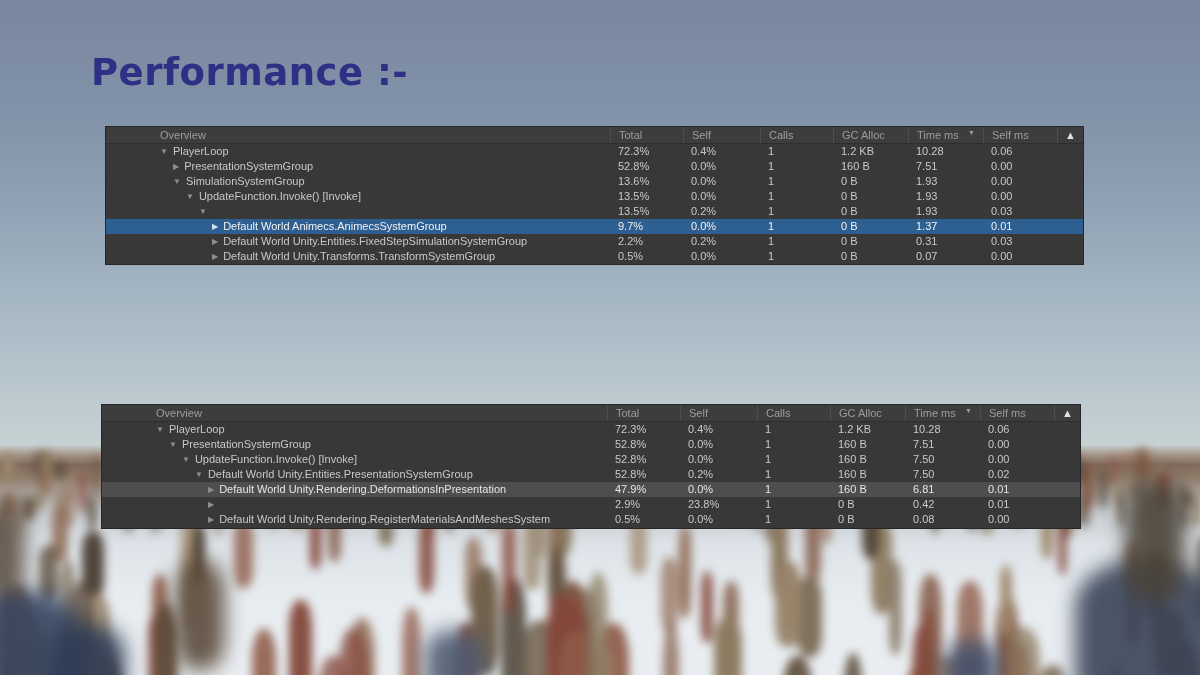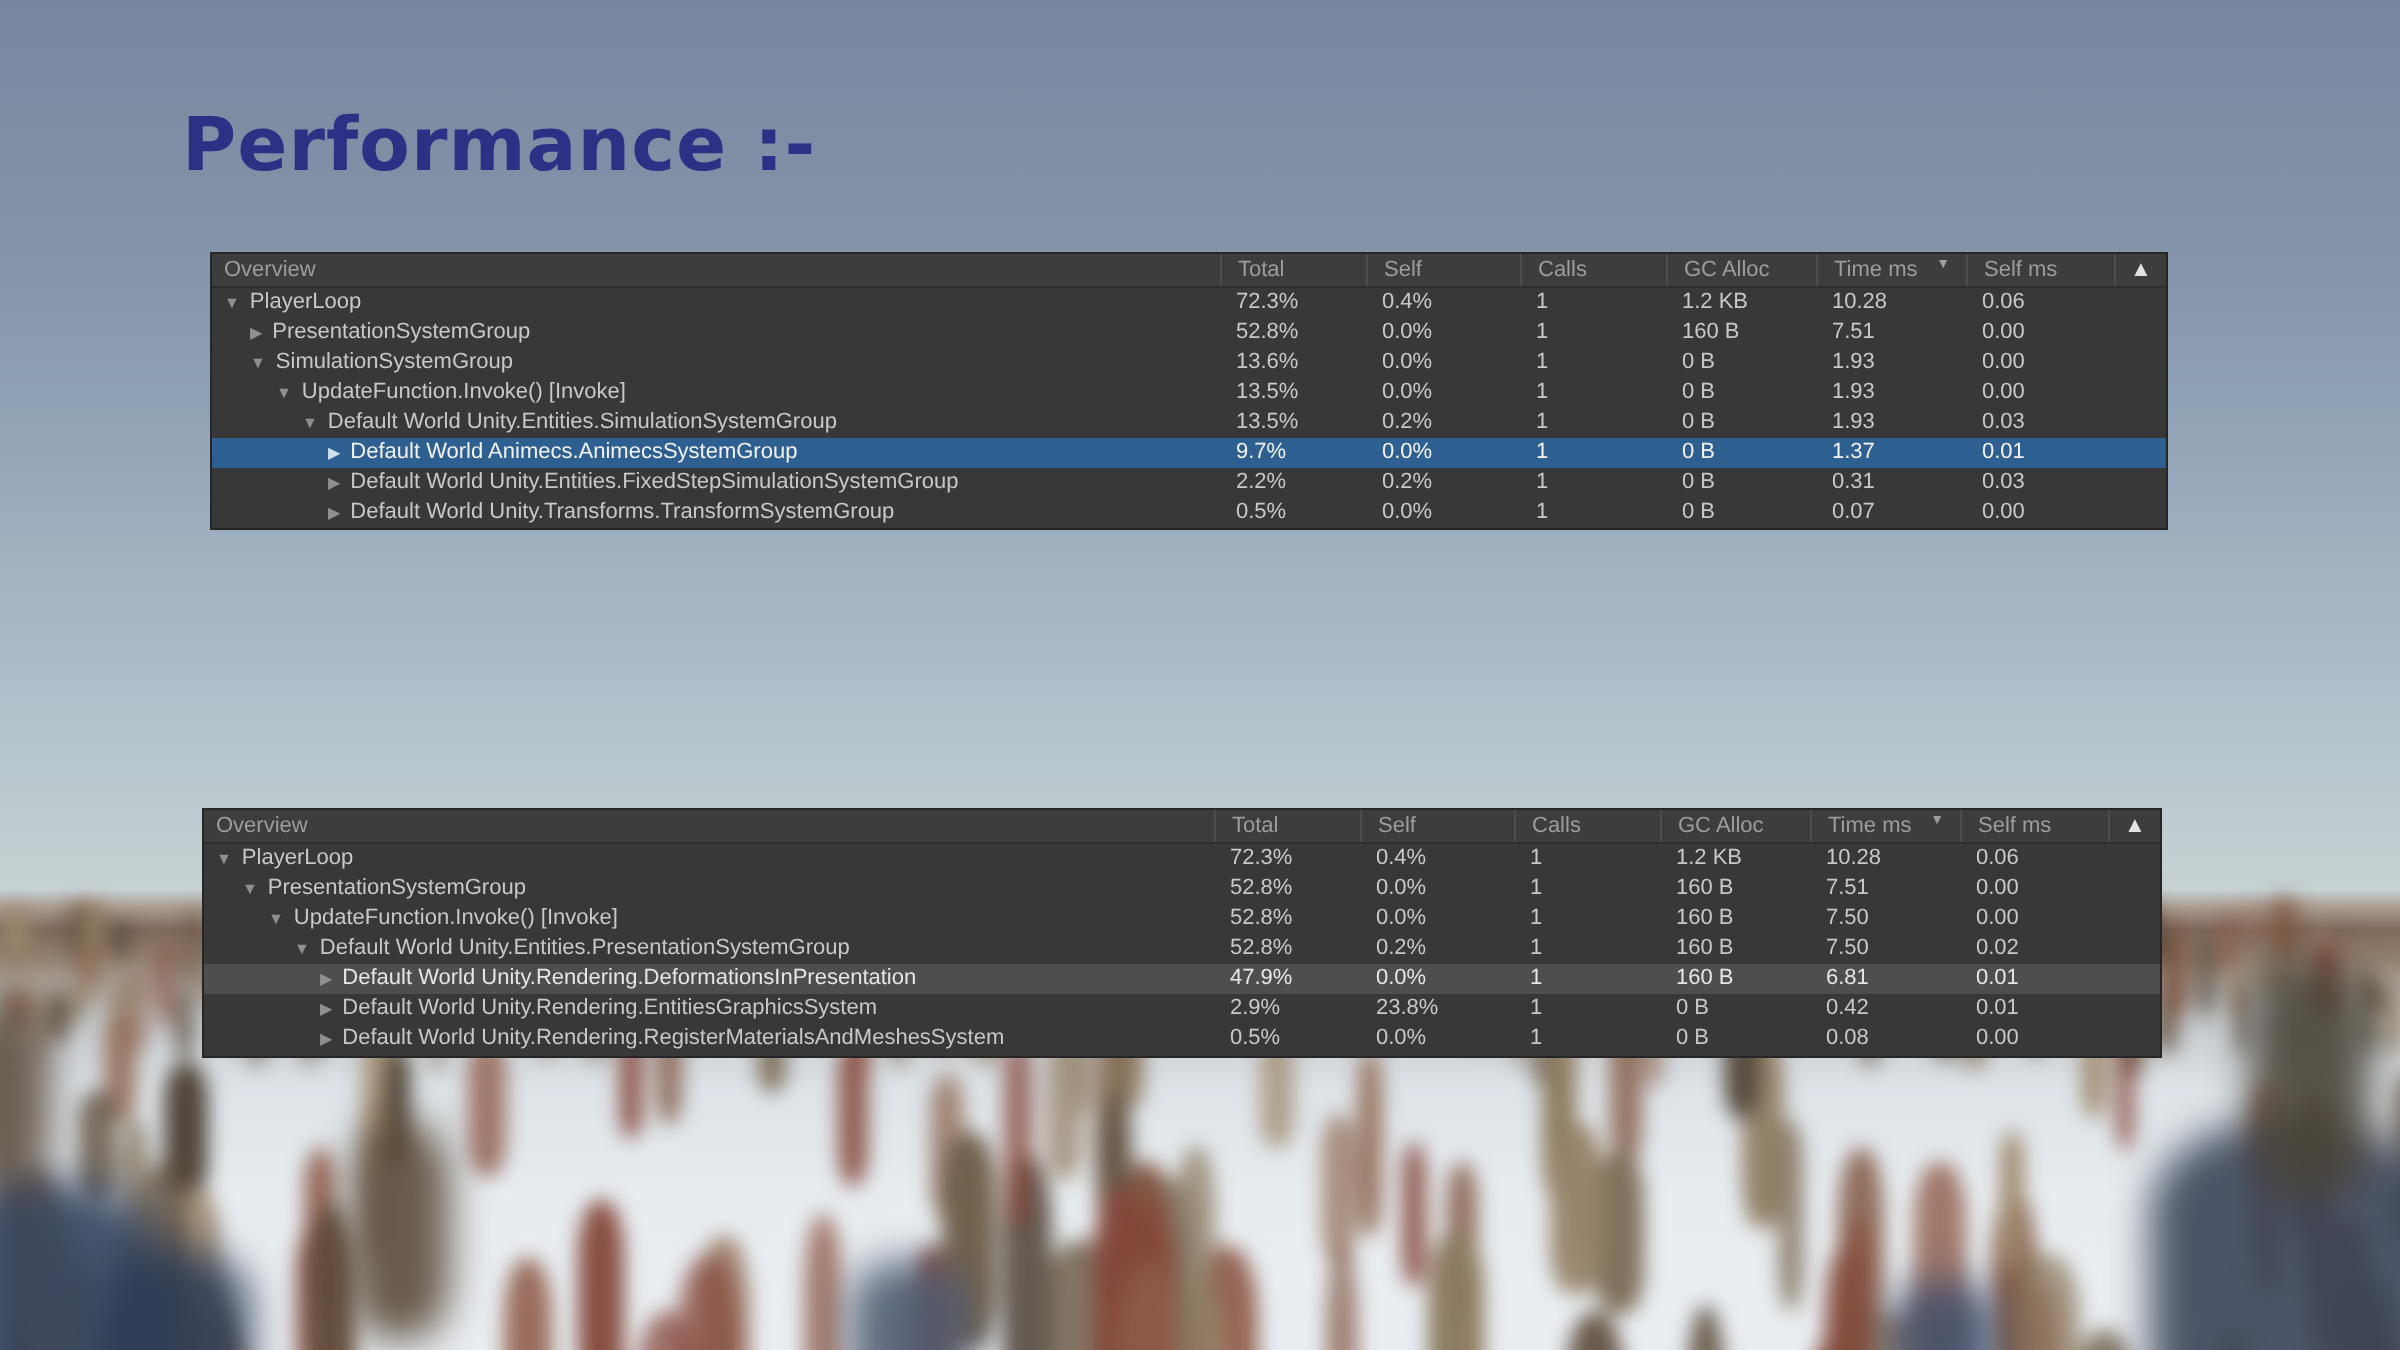--- a/index.html
+++ b/index.html
@@ -47,21 +47,21 @@
   .hcell{box-sizing:border-box;padding-left:8px;position:relative;white-space:nowrap;overflow:hidden;}
   .hcell.c0{padding-left:6px;}
   .hcell:not(.c0){border-left:1px solid #4e4e4e;}
   .sorticon{position:absolute;right:8px;top:-3px;font-size:7px;color:#9d9d9d;}
   .hcell.clast{padding:0;text-align:center;color:#e2e2e2;font-size:11px;}
   .prow{display:flex;height:15px;line-height:15px;}
   .prow.sel{background:#2e5f91;color:#f2f2f2;}
   .prow.sel .tri{color:#cfe0ee;}
   .prow.hov{background:#4e4e4e;color:#e6e6e6;}
   .cell{box-sizing:border-box;padding-left:8px;white-space:nowrap;overflow:hidden;}
-  .c0{flex:1;display:flex;align-items:flex-start;}
+  .c0{flex:1;display:flex;align-items:flex-start;margin-left:48px;}
   .c1{width:73px;}.c2{width:77px;}.c3{width:73px;}
   .c4{width:75px;}.c5{width:75px;}.c6{width:74px;}
   .clast{width:26px;padding:0;}
   .tri{font-size:8px;color:#8f8f8f;margin-right:5px;flex:0 0 auto;}
   .lbl{white-space:nowrap;}
 </style>
 </head>
 <body>
 
 <div class="sky"></div>
@@ -405,21 +405,20 @@
       <div class="cell c2">0.0%</div>
       <div class="cell c3">1</div>
       <div class="cell c4">0 B</div>
       <div class="cell c5">1.93</div>
       <div class="cell c6">0.00</div>
       <div class="cell clast"></div>
     </div>
     <div class="prow">
       <div class="cell c0" style="padding-left: 45px;">
         <span class="tri">▼</span>
-        <span class="lbl">Default World Unity.Entities.SimulationSystemGroup</span>
       </div>
       <div class="cell c1">13.5%</div>
       <div class="cell c2">0.2%</div>
       <div class="cell c3">1</div>
       <div class="cell c4">0 B</div>
       <div class="cell c5">1.93</div>
       <div class="cell c6">0.03</div>
       <div class="cell clast"></div>
     </div>
     <div class="prow sel">
@@ -540,21 +539,20 @@
       <div class="cell c2">0.0%</div>
       <div class="cell c3">1</div>
       <div class="cell c4">160 B</div>
       <div class="cell c5">6.81</div>
       <div class="cell c6">0.01</div>
       <div class="cell clast"></div>
     </div>
     <div class="prow">
       <div class="cell c0" style="padding-left: 58px;">
         <span class="tri">▶</span>
-        <span class="lbl">Default World Unity.Rendering.EntitiesGraphicsSystem</span>
       </div>
       <div class="cell c1">2.9%</div>
       <div class="cell c2">23.8%</div>
       <div class="cell c3">1</div>
       <div class="cell c4">0 B</div>
       <div class="cell c5">0.42</div>
       <div class="cell c6">0.01</div>
       <div class="cell clast"></div>
     </div>
     <div class="prow">

